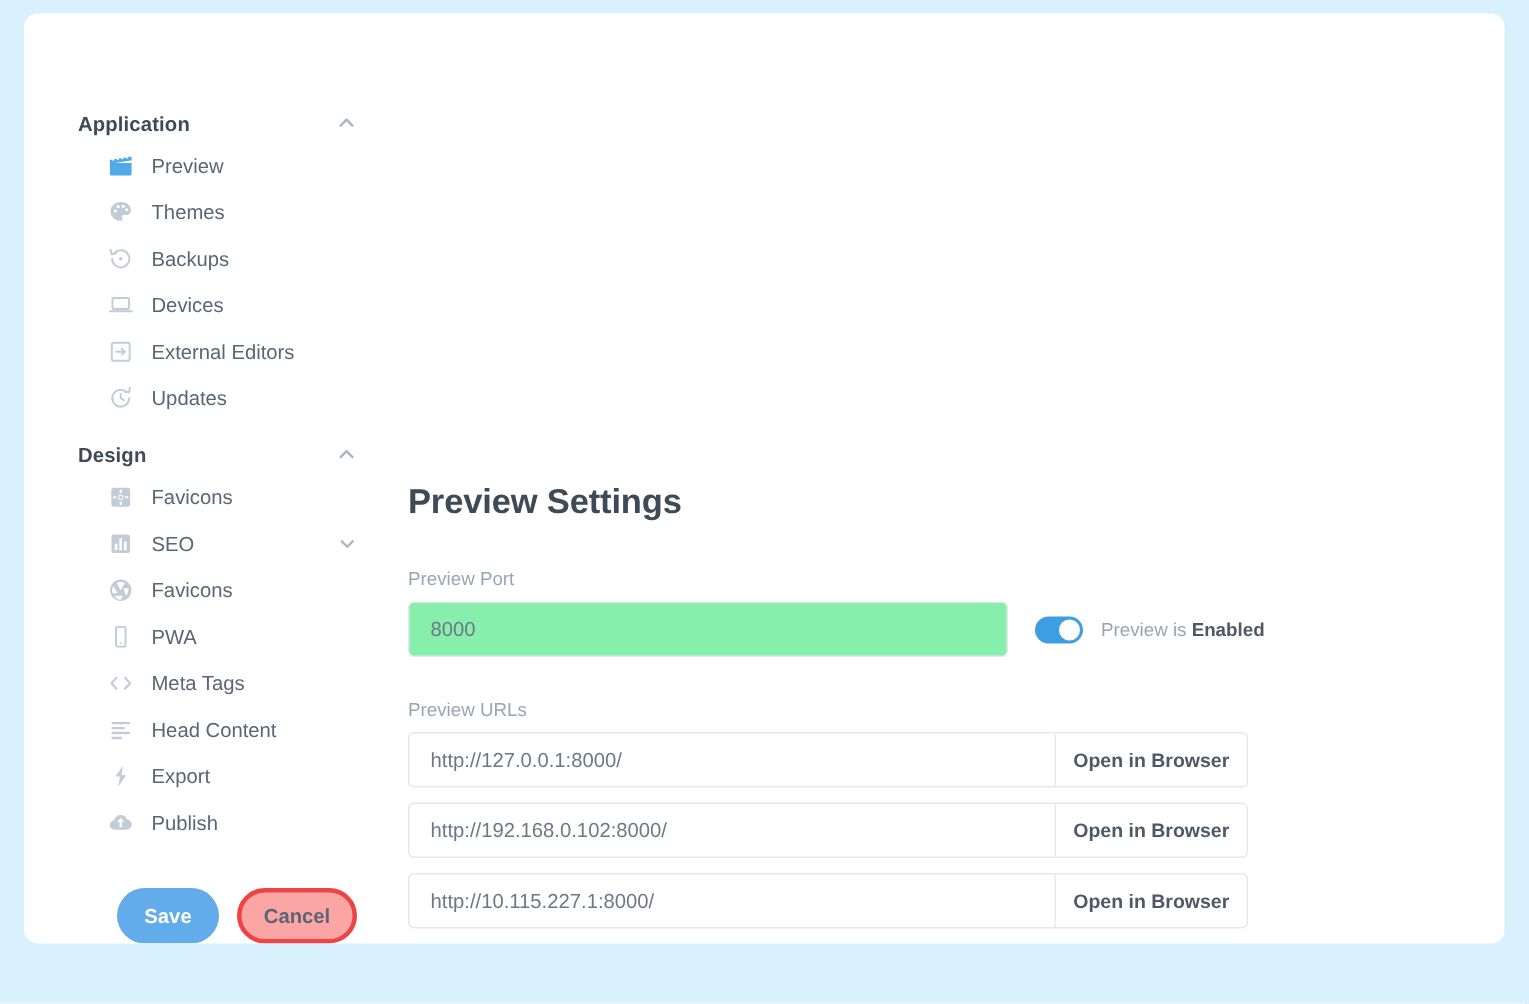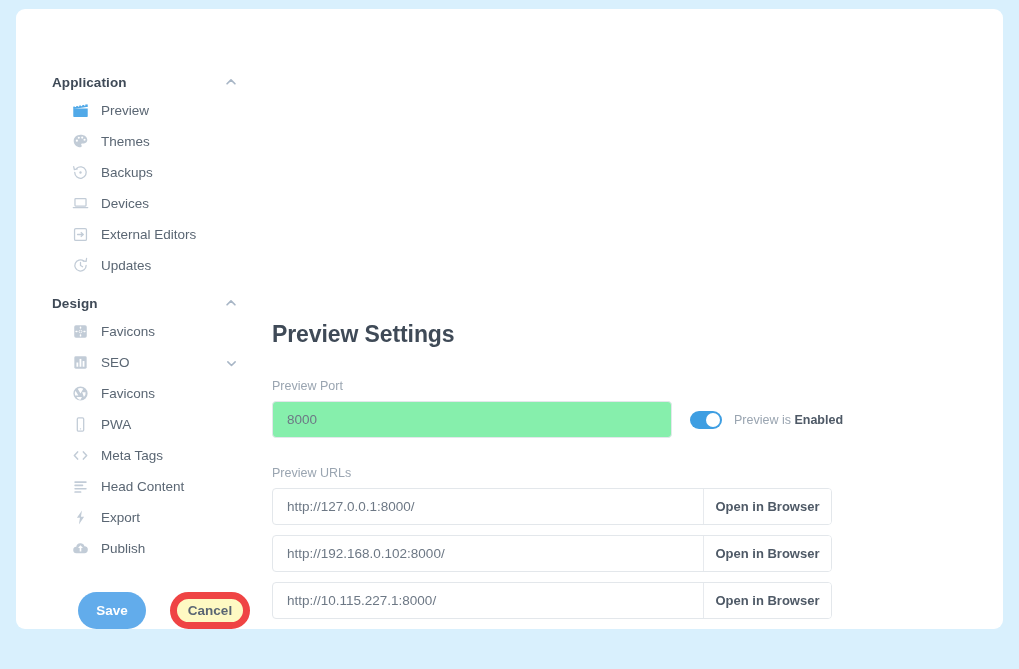--- a/index.html
+++ b/index.html
@@ -98,21 +98,21 @@
     height: 13px;
     color: #a8b6c6;
   }
 
   .section-gap { height: 9px; }
 
   
   .btn-row {
     display: flex;
     align-items: center;
-    gap: 24px;
+    gap: 12px;
     margin-top: 28px;
     padding-left: 26px;
   }
 
   .btn {
     font-family: "Liberation Sans", sans-serif;
     font-size: 13.5px;
     font-weight: bold;
     border-radius: 22px;
     height: 37px;
@@ -124,23 +124,23 @@
     background: none;
   }
 
   .btn-primary {
     background: #62aceb;
     color: #ffffff;
     width: 68px;
   }
 
   .btn-secondary {
-    background: #fef9c3;
+    background: #fca5a5;
     color: #5a6673;
-    border: 7px solid #ef4444;
+    border: 3px solid #ef4444;
     width: 80px;
   }
 
   
   .main {
     flex: 1;
     padding-top: 52px;
     padding-left: 16px;
   }
 

